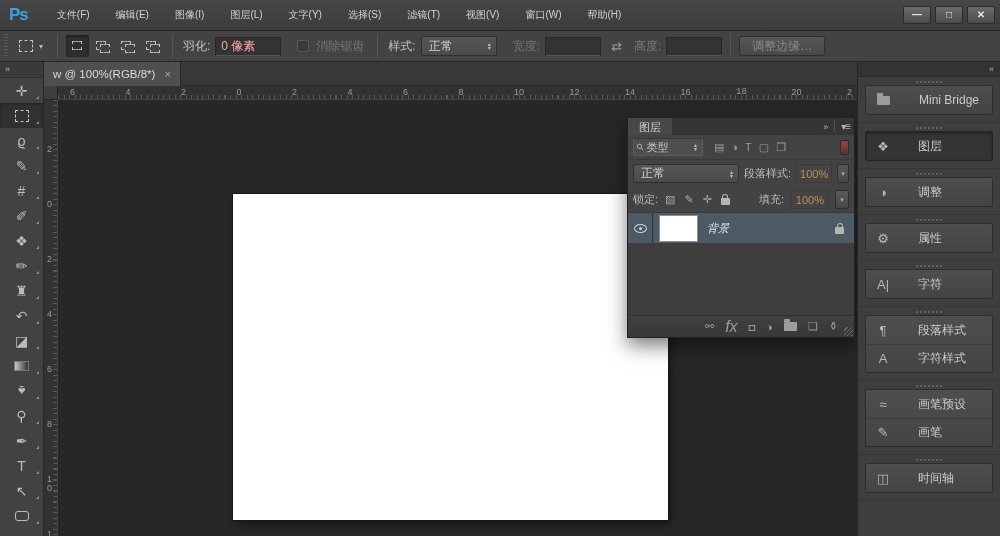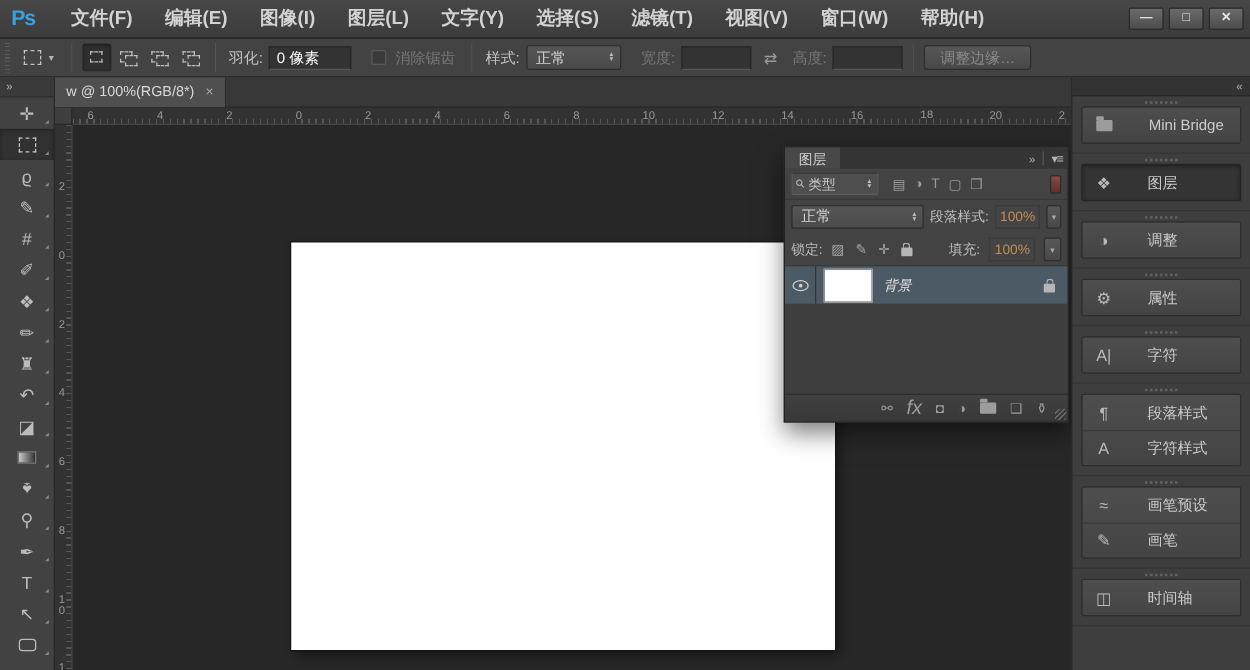--- a/index.html
+++ b/index.html
@@ -10,21 +10,21 @@
     -webkit-font-smoothing:antialiased; color:#ccc;
   }
   
   .menubar {
     position:absolute; top:0; left:0; right:0; height:31px;
     background:linear-gradient(#474747,#3c3c3c);
     border-bottom:1px solid #232323;
     display:flex; align-items:center;
   }
   .ps-logo { color:#38a1e6; font-weight:bold; font-size:17px; margin:0 16px 0 9px; letter-spacing:-1px; }
-  .menu-item { color:#d2d2d2; font-size:15px; padding:0 13px; line-height:30px; cursor:default;font-weight:bold; }
+  .menu-item { color:#d2d2d2; font-size:10px; padding:0 13px; line-height:30px; cursor:default; }
   .win-controls { margin-left:auto; display:flex; gap:4px; margin-right:5px; }
   .win-btn {
     width:28px; height:18px; border-radius:2px;
     background:linear-gradient(#6b6b6b,#4c4c4c);
     border:1px solid #2b2b2b; color:#e6e6e6;
     font-size:10px; line-height:15px; text-align:center; font-weight:bold;
   }
   
   .optionsbar {
     position:absolute; top:31px; left:0; right:0; height:31px;
@@ -40,21 +40,21 @@
   .caret { font-size:8px; color:#b8b8b8; }
   .mode-btns { display:flex; gap:2px; }
   .mode-btn { width:23px; height:22px; display:flex; align-items:center; justify-content:center; border-radius:2px; position:relative; }
   .mode-btn.active { background:#2f2f2f; box-shadow:inset 0 1px 3px #1a1a1a; }
   .sq { position:absolute; border:1px dashed #bdbdbd; width:10px; height:9px; }
   .sq.b1 { left:5px; top:6px; } .sq.b2 { left:9px; top:9px; background:#434343; } .mode-btn.single .sq.b1 { left:6px; top:6px; }
   .opt-label { margin:0 5px 0 2px; color:#c2c2c2; }
   .opt-label.dis, .dis { color:#767676; }
   .opt-input {
     width:66px; height:19px; background:#333; border:1px solid #272727;
-    border-bottom-color:#555; color:#ffffff; font-size:12px; padding:0 5px; line-height:17px;
+    border-bottom-color:#555; color:#fca5a5; font-size:12px; padding:0 5px; line-height:17px;
   }
   .opt-input.short { width:56px; }
   .checkbox { width:12px; height:12px; background:#3a3a3a; border:1px solid #585858; border-radius:2px; margin-right:5px; }
   .select-box {
     height:20px; background:linear-gradient(#565656,#4a4a4a); border:1px solid #2e2e2e;
     border-radius:2px; display:flex; align-items:center; padding:0 3px 0 7px; gap:6px;
   }
   .select-box .val { font-size:12px; color:#d2d2d2; }
   .spin { display:flex; flex-direction:column; line-height:4px; font-size:6px; color:#bdbdbd; margin-left:auto; padding:0 2px; }
   .style-select { width:76px; }

